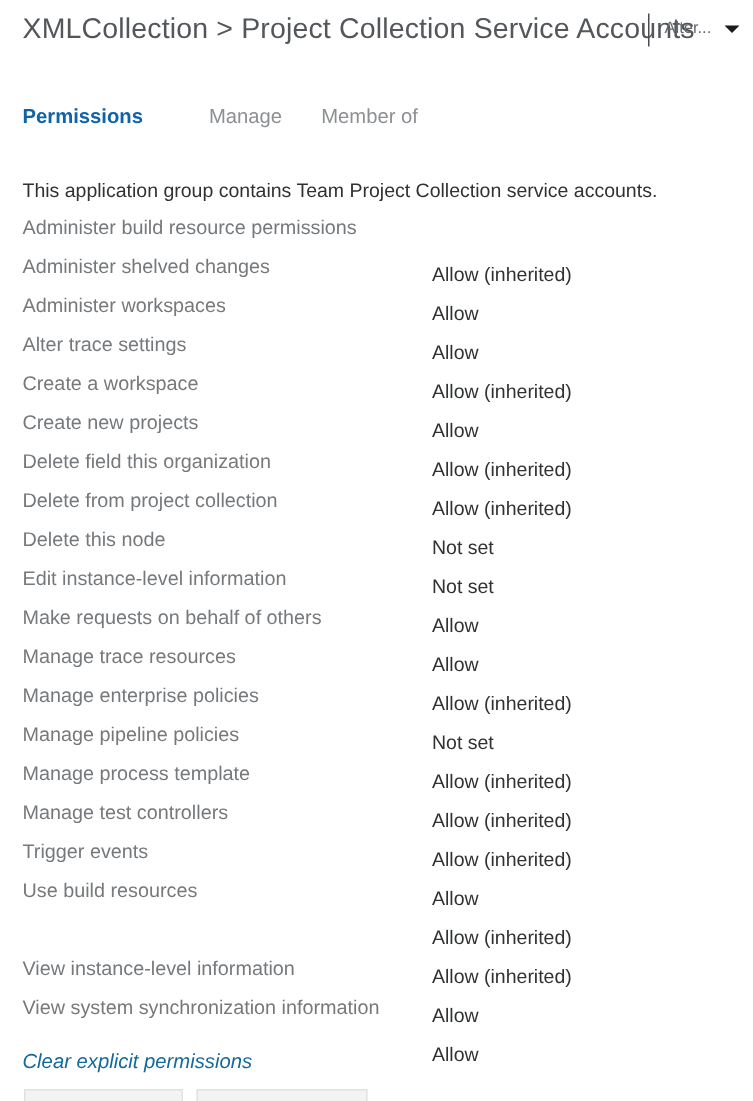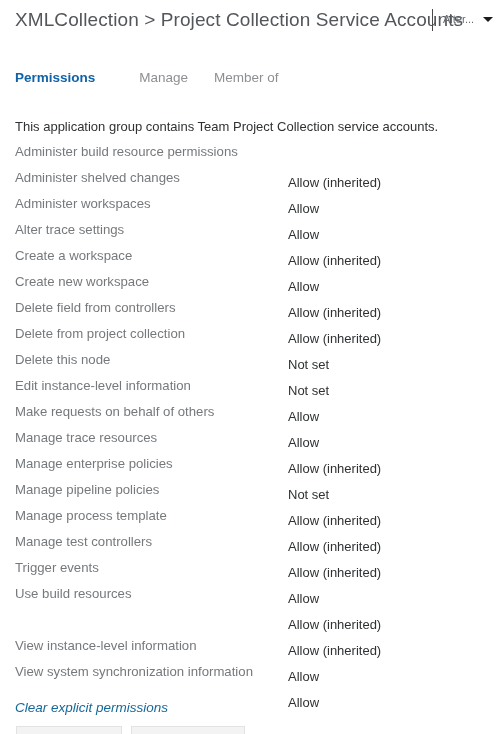--- a/index.html
+++ b/index.html
@@ -199,25 +199,25 @@
     </div>
     <div class="perm-row">
       <span class="perm-name">Alter trace settings</span>
       <span class="perm-value">Allow (inherited)</span>
     </div>
     <div class="perm-row">
       <span class="perm-name">Create a workspace</span>
       <span class="perm-value">Allow</span>
     </div>
     <div class="perm-row">
-      <span class="perm-name">Create new workspace</span>
-      <span class="perm-value">Allow (inherited)</span>
-    </div>
-    <div class="perm-row">
-      <span class="perm-name">Delete field from controllers</span>
+      <span class="perm-name">Create new projects</span>
+      <span class="perm-value">Allow (inherited)</span>
+    </div>
+    <div class="perm-row">
+      <span class="perm-name">Delete field this organization</span>
       <span class="perm-value">Allow (inherited)</span>
     </div>
     <div class="perm-row">
       <span class="perm-name">Delete from project collection</span>
       <span class="perm-value">Not set</span>
     </div>
     <div class="perm-row">
       <span class="perm-name">Delete this node</span>
       <span class="perm-value">Not set</span>
     </div>

